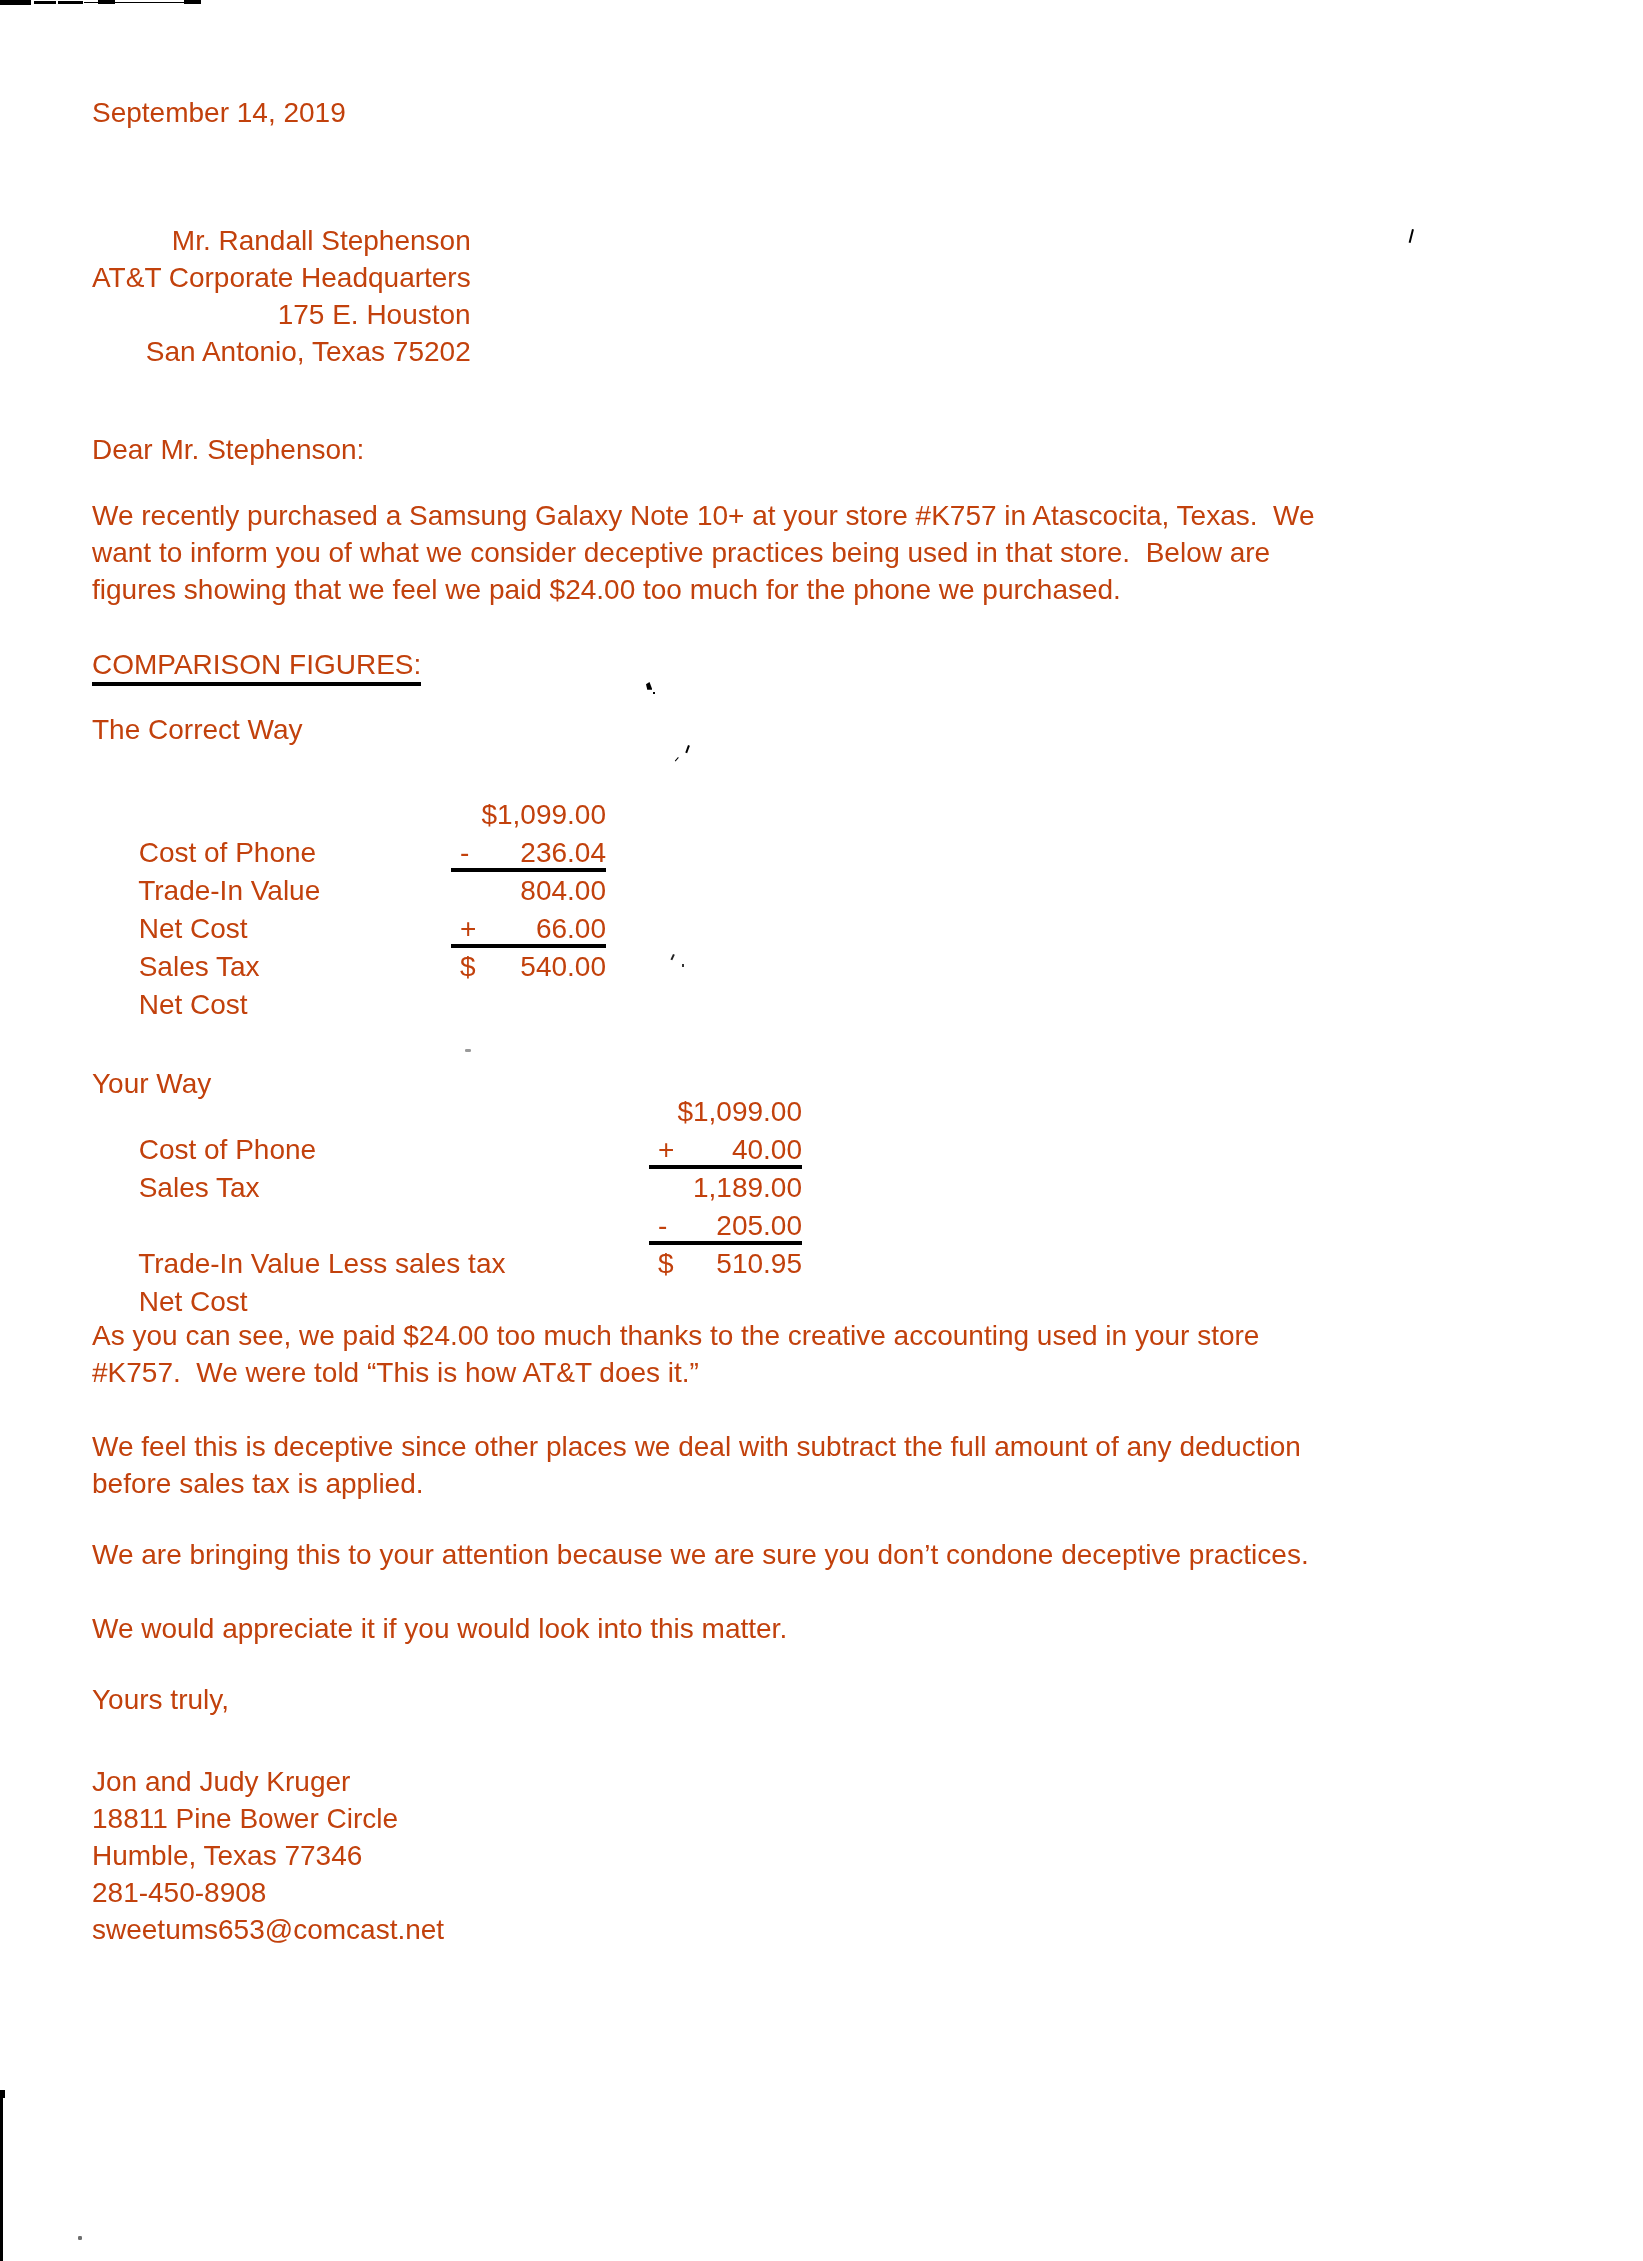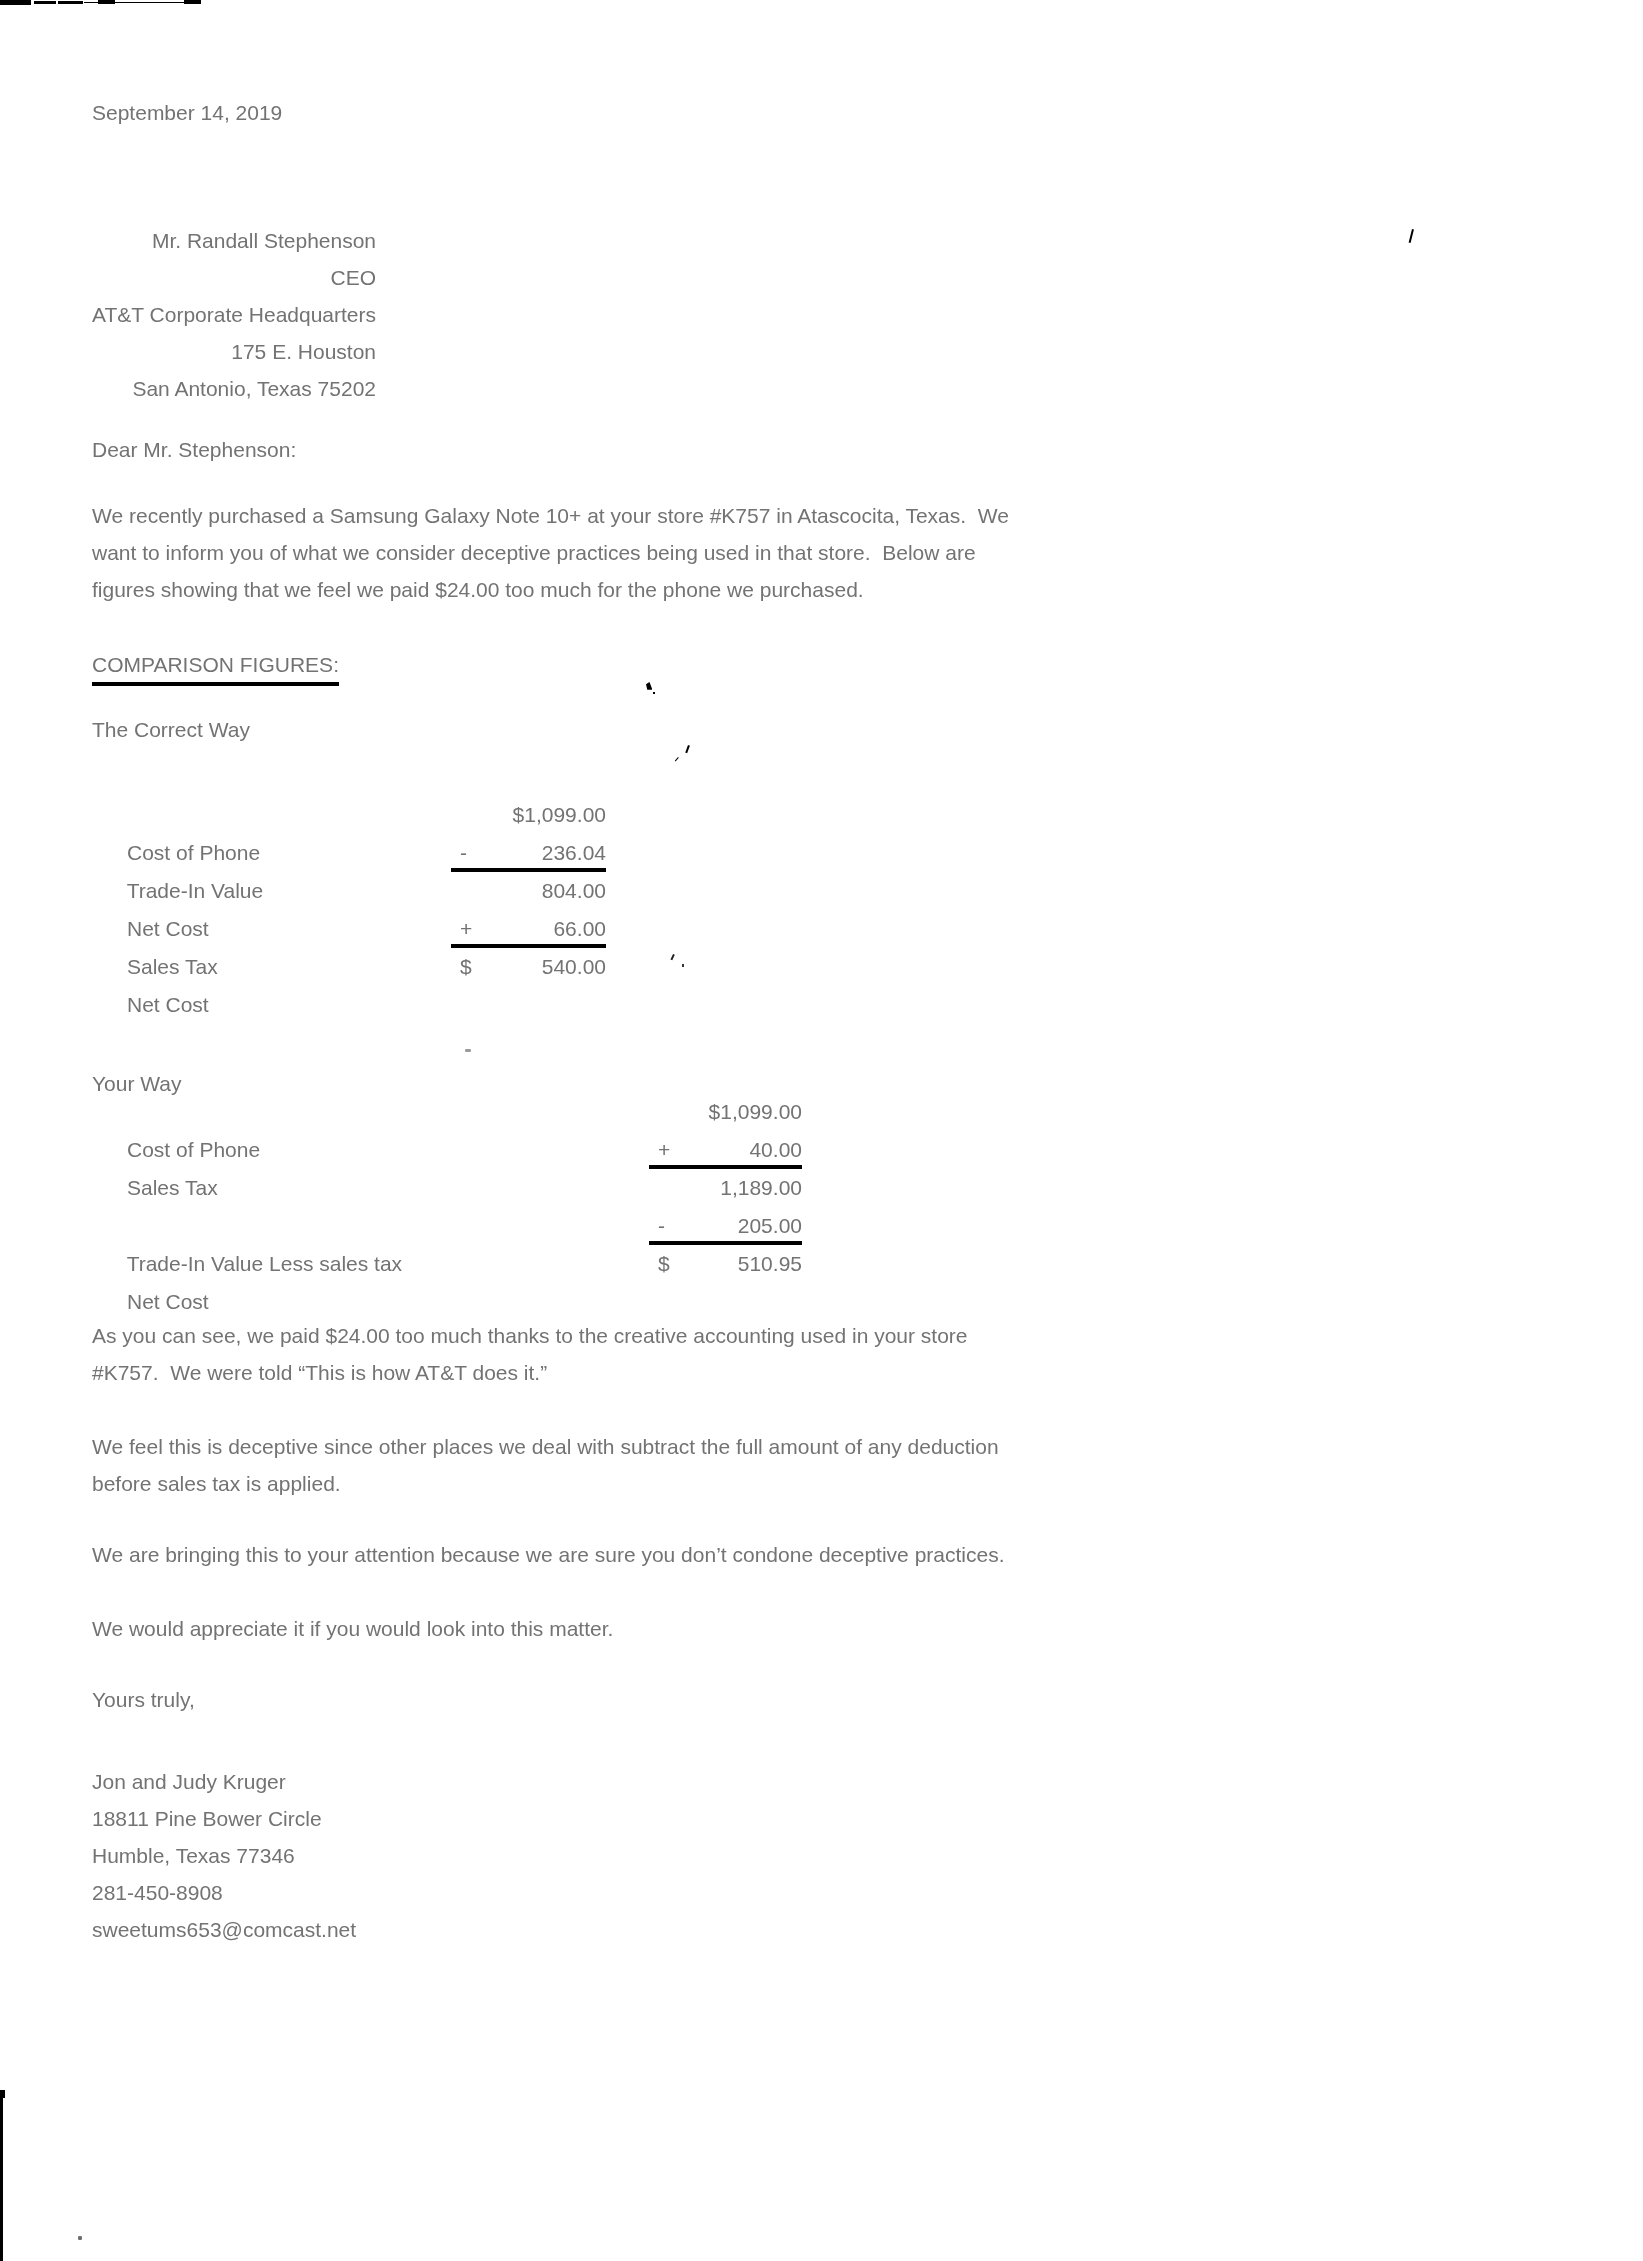--- a/index.html
+++ b/index.html
@@ -2,23 +2,23 @@
 <html style="font-size:10.3px"><head>
 <meta charset="utf-8">
 <style>
   html,body { margin:0; padding:0; background:#e8e8e8; }
   .page {
     position:relative;
     width:1643px; height:2261px;
     background:#ffffff;
     overflow:hidden;
     font-family:"Liberation Sans", sans-serif;
-    font-size:21px;
+    font-size:28px;
     line-height:37px;
-    color:#737373;
+    color:#c2410c;
   }
   .blk { position:absolute; left:92px; }
   .line { white-space:pre; }
 
   
   .cmp-head span.ul {
     display:inline-block;
     line-height:35px;
     border-bottom:4.5px solid #000;
   }
@@ -51,21 +51,20 @@
     <div class="art" style="left:84px;top:1.9px;width:40px;height:1.3px;"></div>
     <div class="art" style="left:98px;top:0;width:17px;height:3.9px;"></div>
     <div class="art" style="left:116px;top:1.9px;width:68px;height:1.3px;"></div>
     <div class="art" style="left:184px;top:0;width:17px;height:3.9px;"></div>
   </div>
 
   <div class="blk line" style="top:94px;">September 14, 2019</div>
 
   <div class="blk" style="top:222px;text-align:right;">
     <div class="line">Mr. Randall Stephenson</div>
-    <div class="line">CEO</div>
     <div class="line">AT&amp;T Corporate Headquarters</div>
     <div class="line">175 E. Houston</div>
     <div class="line">San Antonio, Texas 75202</div>
   </div>
 
   <div class="art rot" style="left:1412px;top:229px;width:1.9px;height:13.5px;transform:rotate(14deg);"></div>
 
   <div class="blk line" style="top:431px;">Dear Mr. Stephenson:</div>
 
   <div class="blk" style="top:497px;">

